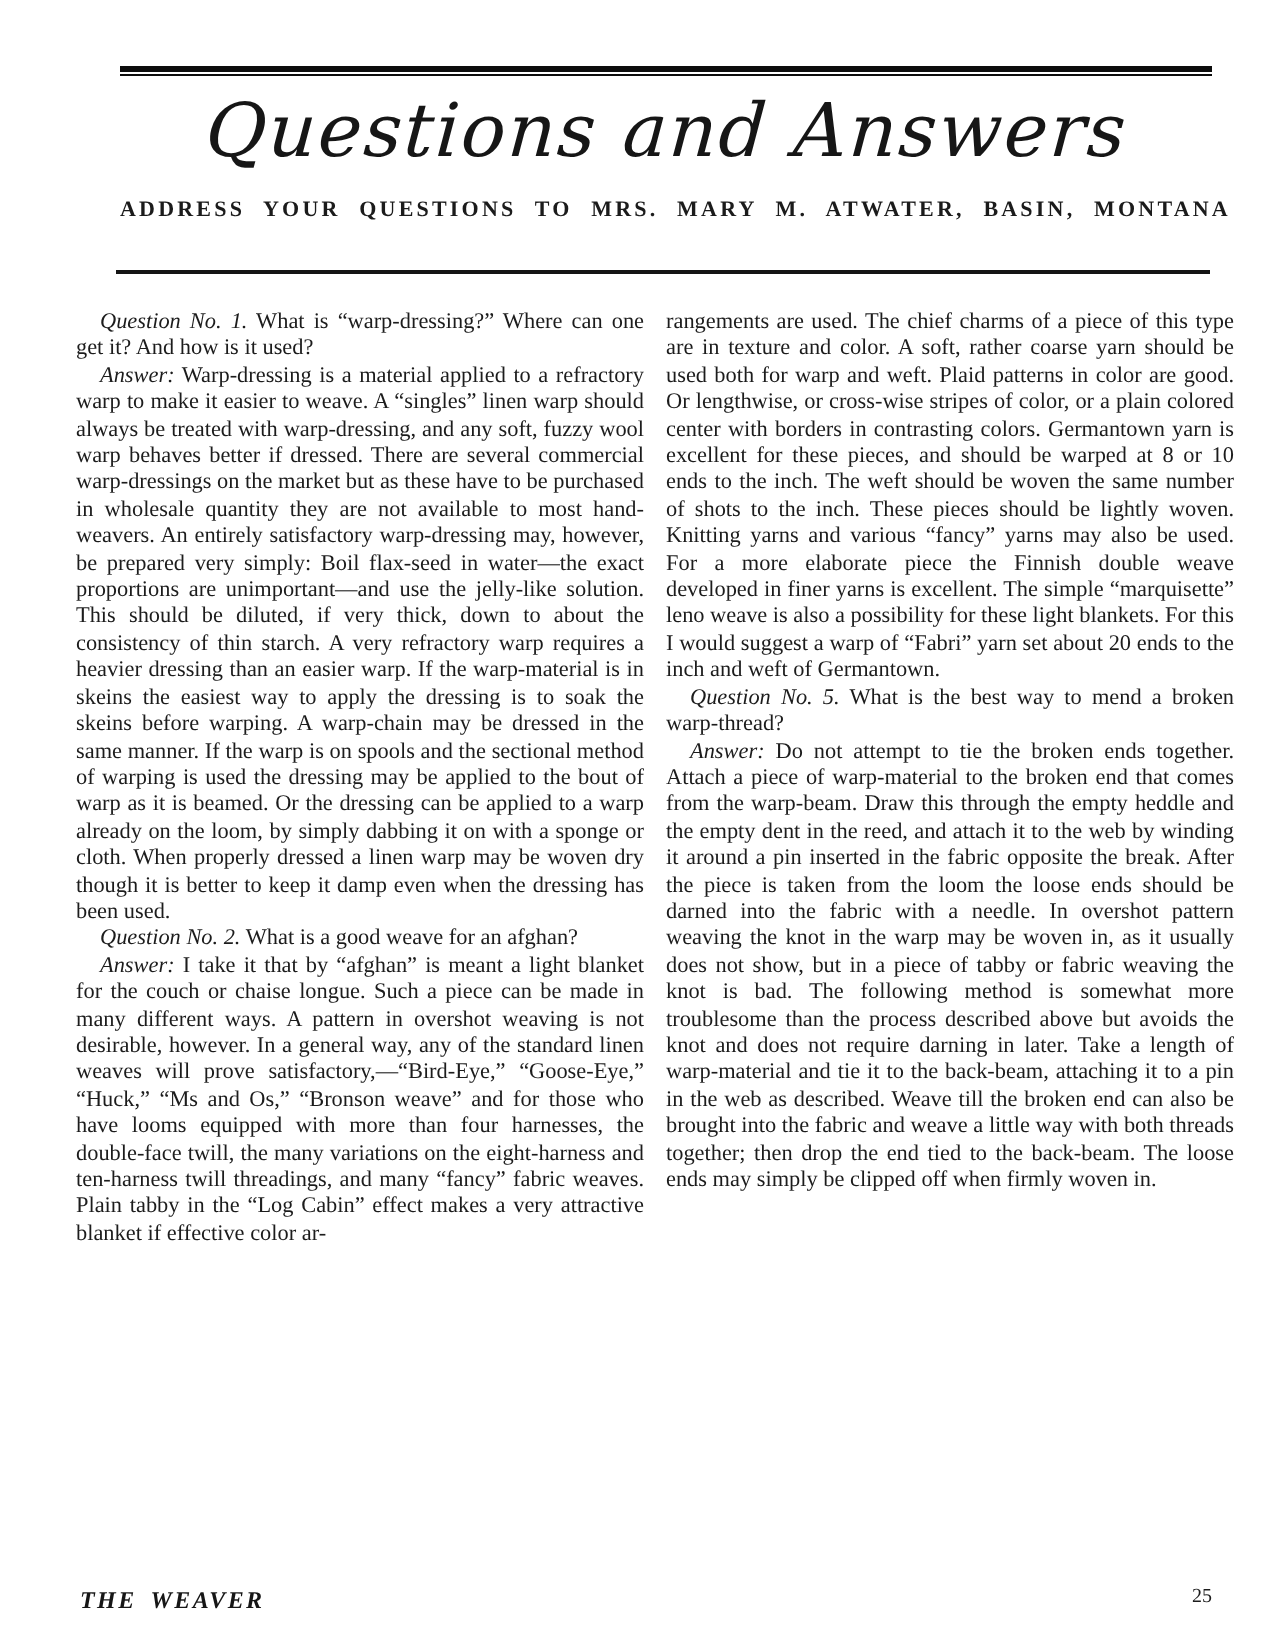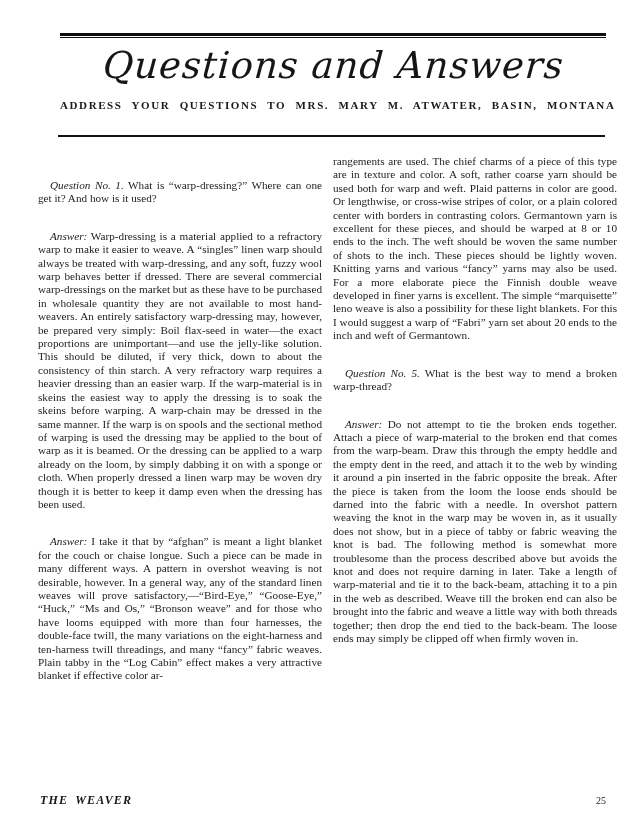--- a/index.html
+++ b/index.html
@@ -71,32 +71,32 @@
     gap: 11px;
   }
   .col { flex: 1 1 0; min-width: 0; }
   .para {
     margin: 0;
     font-size: 11.2px;
     line-height: 13.4px;
     text-align: justify;
     color: #1c1c1c;
   }
-  .para.indent { text-indent: 12px; margin-top: 24px; }
+  .para.indent { text-indent: 12px; }
   .lead { font-style: italic; }
 
   
   .footer {
     position: absolute;
     left: 40px;
     right: 25px;
     top: 793px;
     display: flex;
     justify-content: space-between;
-    align-items: center;
+    align-items: flex-start;
   }
   .journal-name {
     font-weight: bold;
     font-style: italic;
     font-size: 12px;
     letter-spacing: 1.2px;
     word-spacing: 3px;
     color: #161616;
   }
   .page-number {
@@ -118,20 +118,21 @@
     <div class="title-script">Questions and Answers</div>
     <div class="subtitle">ADDRESS YOUR QUESTIONS TO MRS. MARY M. ATWATER, BASIN, MONTANA</div>
   </div>
 
   <div class="single-rule"></div>
 
   <div class="columns">
     <div class="col">
       <p class="para indent"><span class="lead">Question No. 1.</span><span> What is “warp-dressing?” Where can one get it? And how is it used?</span></p>
       <p class="para indent"><span class="lead">Answer:</span><span> Warp-dressing is a material applied to a refractory warp to make it easier to weave. A “singles” linen warp should always be treated with warp-dressing, and any soft, fuzzy wool warp behaves better if dressed. There are several commercial warp-dressings on the market but as these have to be purchased in wholesale quantity they are not available to most hand-weavers. An entirely satisfactory warp-dressing may, however, be prepared very simply: Boil flax-seed in water—the exact proportions are unimportant—and use the jelly-like solution. This should be diluted, if very thick, down to about the consistency of thin starch. A very refractory warp requires a heavier dressing than an easier warp. If the warp-material is in skeins the easiest way to apply the dressing is to soak the skeins before warping. A warp-chain may be dressed in the same manner. If the warp is on spools and the sectional method of warping is used the dressing may be applied to the bout of warp as it is beamed. Or the dressing can be applied to a warp already on the loom, by simply dabbing it on with a sponge or cloth. When properly dressed a linen warp may be woven dry though it is better to keep it damp even when the dressing has been used.</span></p>
+      <p class="para indent"><span class="lead">Question No. 2.</span><span> What is a good weave for an afghan?</span></p>
       <p class="para indent"><span class="lead">Answer:</span><span> I take it that by “afghan” is meant a light blanket for the couch or chaise longue. Such a piece can be made in many different ways. A pattern in overshot weaving is not desirable, however. In a general way, any of the standard linen weaves will prove satisfactory,—“Bird-Eye,” “Goose-Eye,” “Huck,” “Ms and Os,” “Bronson weave” and for those who have looms equipped with more than four harnesses, the double-face twill, the many variations on the eight-harness and ten-harness twill threadings, and many “fancy” fabric weaves. Plain tabby in the “Log Cabin” effect makes a very attractive blanket if effective color ar-</span></p>
     </div>
     <div class="col">
       <p class="para"><span class="lead"></span><span>rangements are used. The chief charms of a piece of this type are in texture and color. A soft, rather coarse yarn should be used both for warp and weft. Plaid patterns in color are good. Or lengthwise, or cross-wise stripes of color, or a plain colored center with borders in contrasting colors. Germantown yarn is excellent for these pieces, and should be warped at 8 or 10 ends to the inch. The weft should be woven the same number of shots to the inch. These pieces should be lightly woven. Knitting yarns and various “fancy” yarns may also be used. For a more elaborate piece the Finnish double weave developed in finer yarns is excellent. The simple “marquisette” leno weave is also a possibility for these light blankets. For this I would suggest a warp of “Fabri” yarn set about 20 ends to the inch and weft of Germantown.</span></p>
       <p class="para indent"><span class="lead">Question No. 5.</span><span> What is the best way to mend a broken warp-thread?</span></p>
       <p class="para indent"><span class="lead">Answer:</span><span> Do not attempt to tie the broken ends together. Attach a piece of warp-material to the broken end that comes from the warp-beam. Draw this through the empty heddle and the empty dent in the reed, and attach it to the web by winding it around a pin inserted in the fabric opposite the break. After the piece is taken from the loom the loose ends should be darned into the fabric with a needle. In overshot pattern weaving the knot in the warp may be woven in, as it usually does not show, but in a piece of tabby or fabric weaving the knot is bad. The following method is somewhat more troublesome than the process described above but avoids the knot and does not require darning in later. Take a length of warp-material and tie it to the back-beam, attaching it to a pin in the web as described. Weave till the broken end can also be brought into the fabric and weave a little way with both threads together; then drop the end tied to the back-beam. The loose ends may simply be clipped off when firmly woven in.</span></p>
     </div>
   </div>
 
   <div class="footer">

